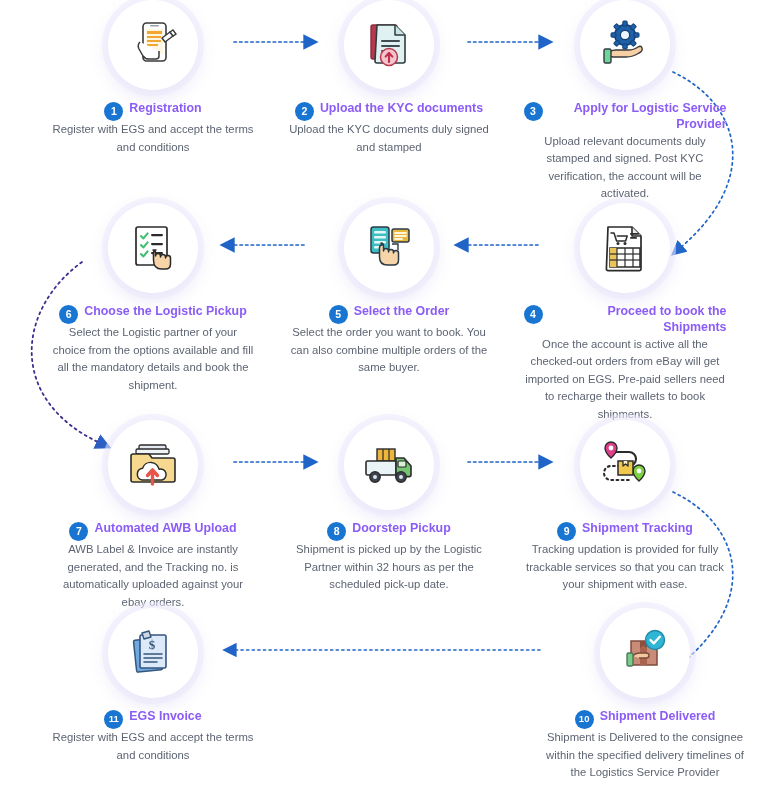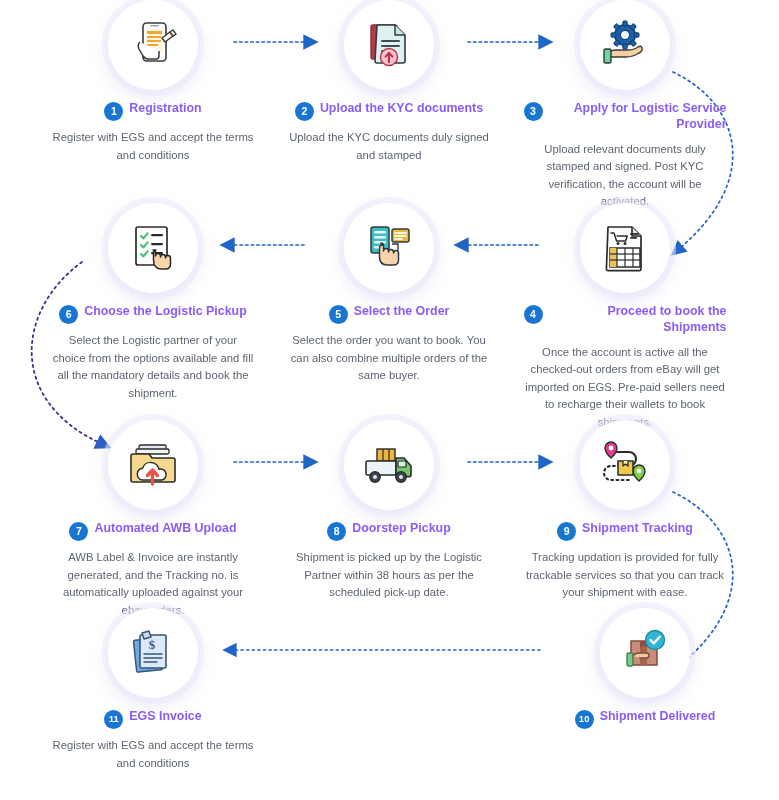--- a/index.html
+++ b/index.html
@@ -40,21 +40,20 @@
     display:flex;align-items:center;justify-content:center;
     margin-top:1px;
     letter-spacing:0;
   }
   .badge.wide{font-size:9.5px;}
   .title{
     font-size:12.4px;font-weight:bold;color:#8b5cf6;
     max-width:178px;text-align:center;
   }
   .desc{
-    margin-top:8px;
     font-size:11.3px;color:#5d6472;line-height:1.55;
     padding:0 6px;
   }
   
   .title-row.two .title{display:block;text-align:right;}
 </style>
 </head>
 <body>
 
 <div id="canvas">
@@ -299,21 +298,21 @@
         <circle cx="14" cy="38" r="5.2" fill="#3c4450" stroke="#2b2b2b" stroke-width="1.4"></circle>
         <circle cx="14" cy="38" r="2" fill="#dfe6ec"></circle>
         <circle cx="40" cy="38" r="5.2" fill="#3c4450" stroke="#2b2b2b" stroke-width="1.4"></circle>
         <circle cx="40" cy="38" r="2" fill="#dfe6ec"></circle>
       </svg>
     </div>
     <div class="title-row">
       <span class="badge">8</span>
       <span class="title">Doorstep Pickup</span>
     </div>
-    <div class="desc">Shipment is picked up by the Logistic Partner within 38 hours as per the scheduled pick-up date.</div>
+    <div class="desc">Shipment is picked up by the Logistic Partner within 32 hours as per the scheduled pick-up date.</div>
   </div>
 
   <div class="step" style="left:517px;top:420px;">
     <div class="icon-wrap">
       <svg width="54" height="52" viewBox="0 0 54 52">
         <path d="M15 13 h16 a7 7 0 0 1 0 14 h-9" fill="none" stroke="#2b2b2b" stroke-width="2.1" stroke-linecap="round"></path>
         <path d="M22 27 h-9 a7 7 0 0 0 0 14 h19" fill="none" stroke="#2b2b2b" stroke-width="2.1" stroke-linecap="round" stroke-dasharray="1.8 3.4"></path>
         <g>
           <path d="M13 3 a6 6 0 0 1 6 6 c0 4.6-6 10-6 10 s-6-5.4-6-10 a6 6 0 0 1 6-6 z" fill="#e0408b" stroke="#2b2b2b" stroke-width="1.4"></path>
           <circle cx="13" cy="9" r="2.4" fill="#fff"></circle>
@@ -342,20 +341,21 @@
         <path d="M15 29 q2-3 7-3 h6 q3 0 3 2.5 t-3 2.5 h-7" fill="#f3c9a0" stroke="#7d4b3d" stroke-width="1.4" stroke-linejoin="round"></path>
         <rect x="9" y="26" width="6" height="13" rx="1.4" fill="#7bc98b" stroke="#4c7a59" stroke-width="1.4"></rect>
         <circle cx="37" cy="13" r="9.5" fill="#30b6d4" stroke="#1d8aa6" stroke-width="1.4"></circle>
         <path d="M32.5 13 l3.3 3.3 l6-6.6" fill="none" stroke="#fff" stroke-width="2.4" stroke-linecap="round" stroke-linejoin="round"></path>
       </svg>
     </div>
     <div class="title-row">
       <span class="badge wide">10</span>
       <span class="title">Shipment Delivered</span>
     </div>
+    <div class="desc">Shipment is Delivered to the consignee within the specified delivery timelines of the Logistics Service Provider</div>
   </div>
 
   <div class="step" style="left:45px;top:608px;">
     <div class="icon-wrap">
       <svg width="52" height="52" viewBox="0 0 52 52">
         <rect x="8" y="12" width="26" height="32" rx="1.5" fill="#6fa9e0" stroke="#35567c" stroke-width="1.5" transform="rotate(-6 21 28)"></rect>
         <rect x="13" y="8" width="26" height="33" rx="1.5" fill="#dce9f8" stroke="#35567c" stroke-width="1.6"></rect>
         <path d="M15 6 l7-2 l2 6 l-7 2 z" fill="#cdd8e6" stroke="#35567c" stroke-width="1.4" stroke-linejoin="round"></path>
         <text x="25" y="22" font-family="Liberation Serif, serif" font-size="13" font-weight="bold" text-anchor="middle" fill="#35567c">$</text>
         <g stroke="#35567c" stroke-width="1.5" stroke-linecap="round">

